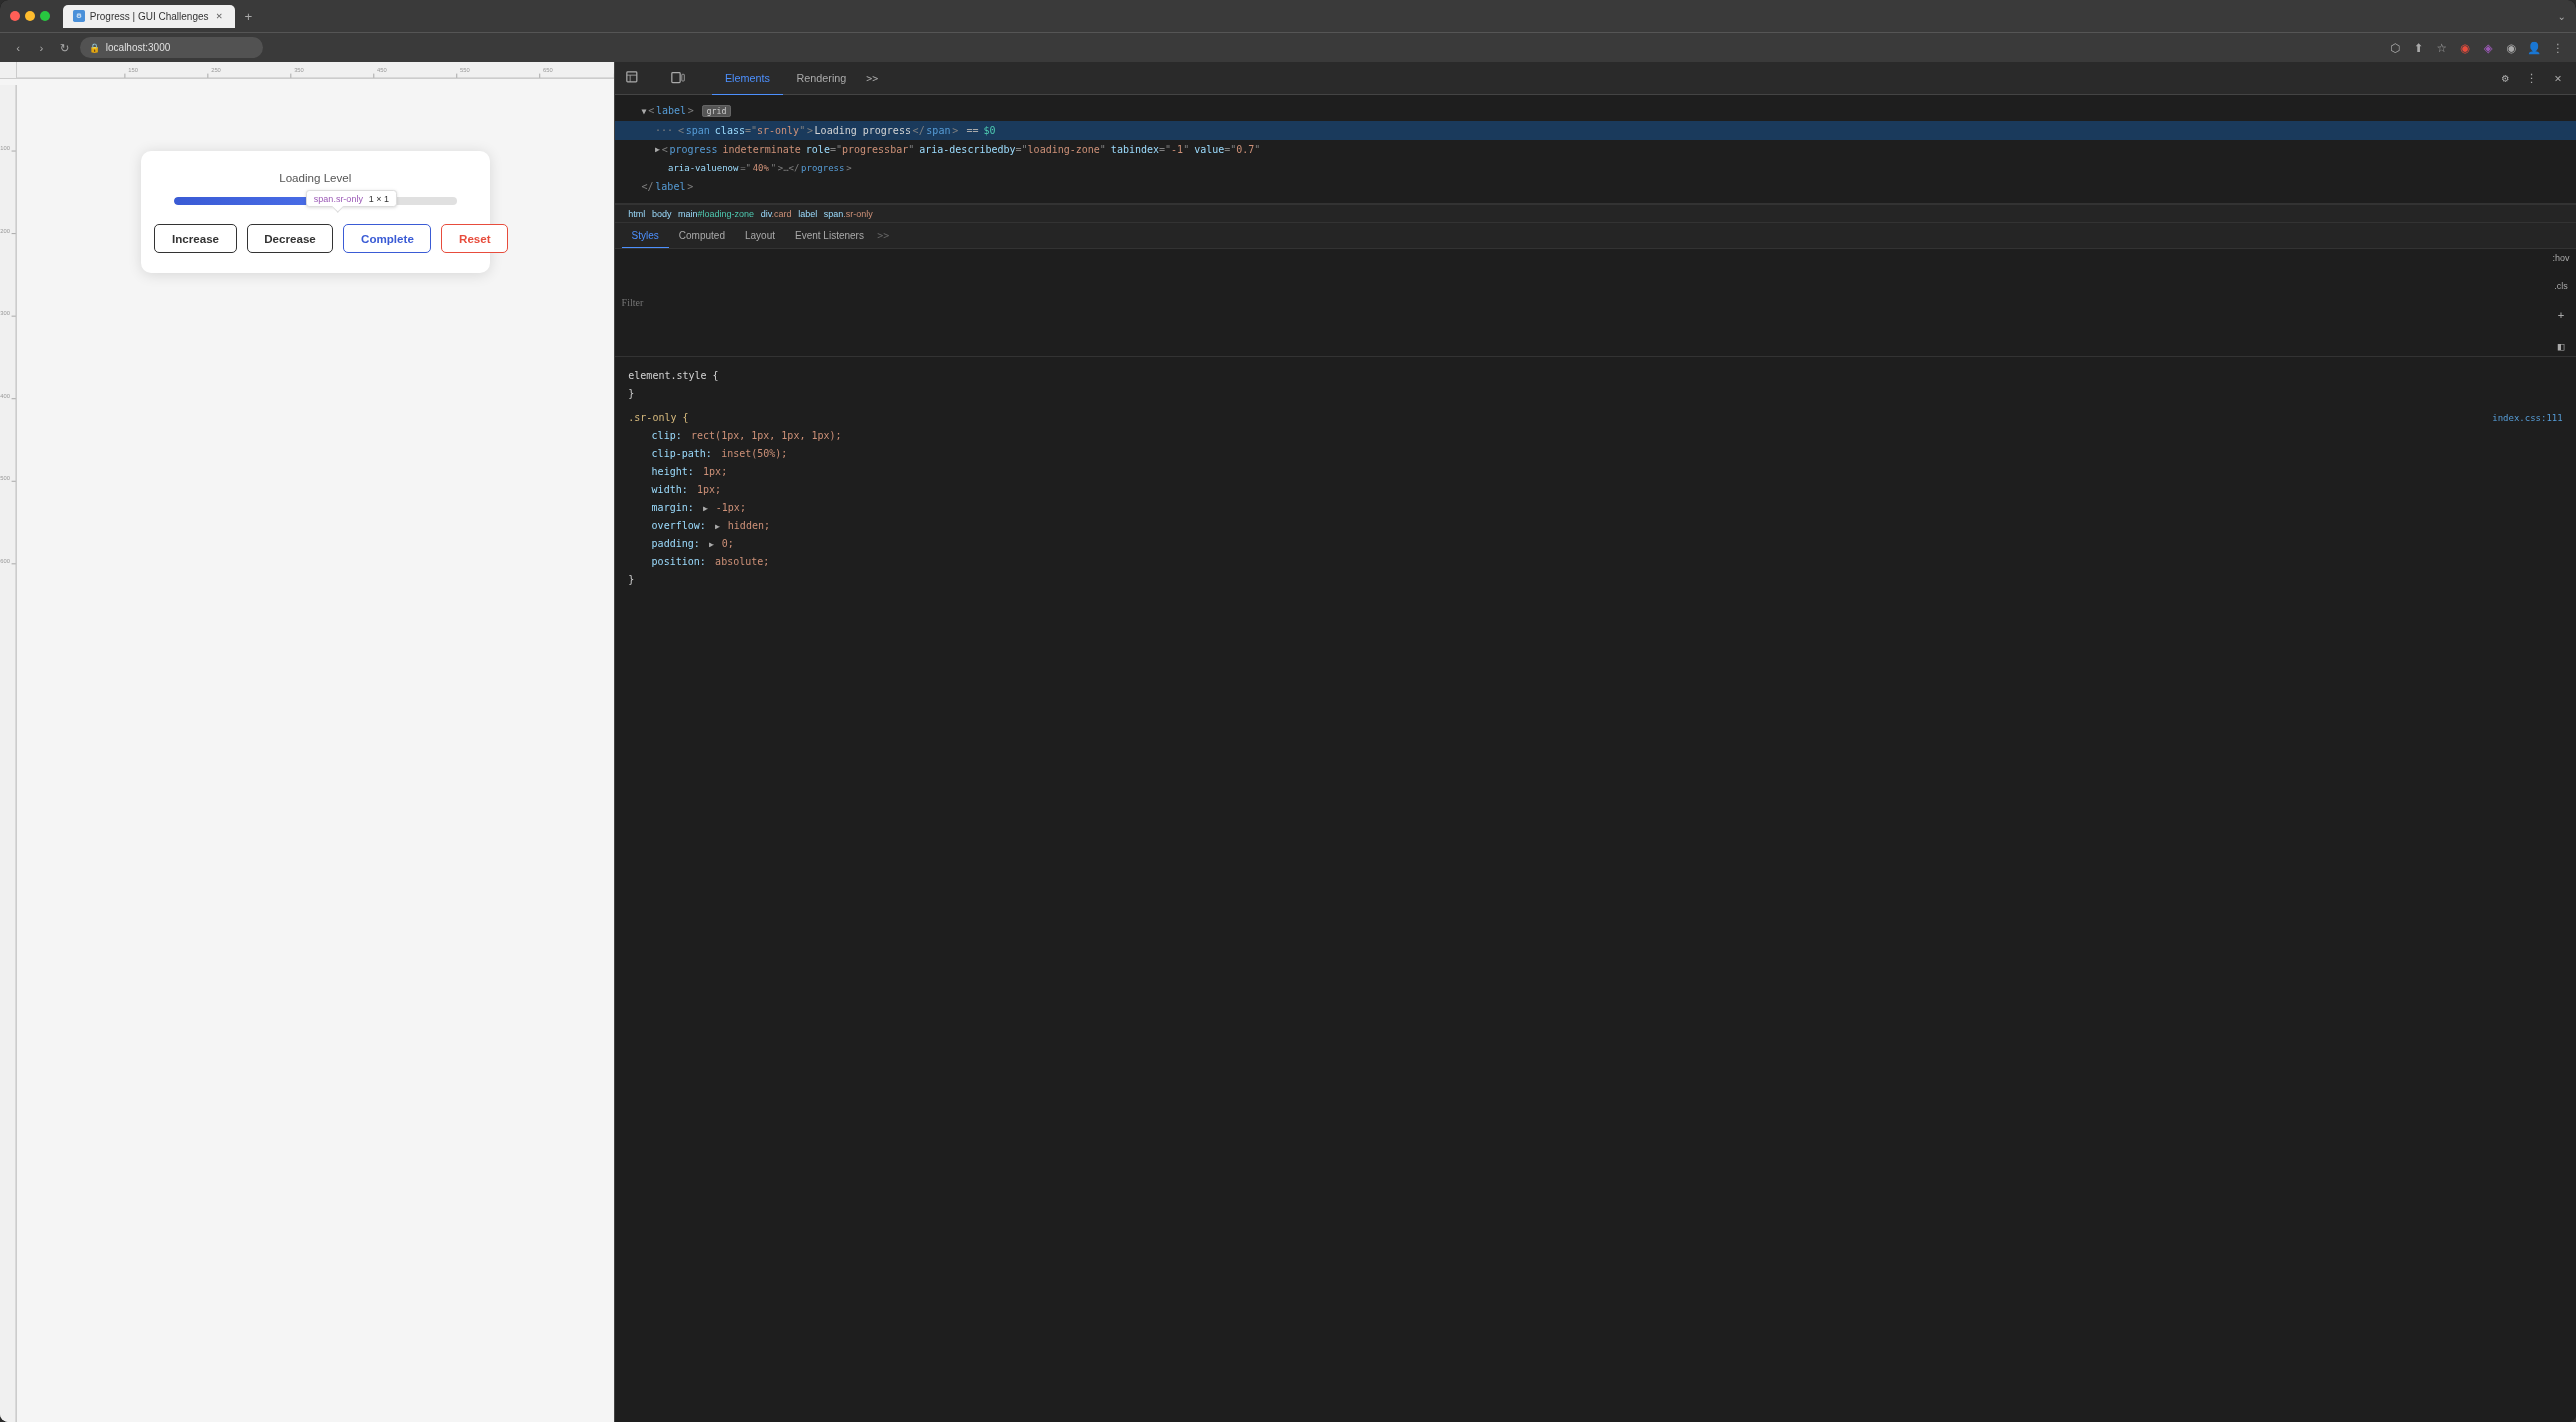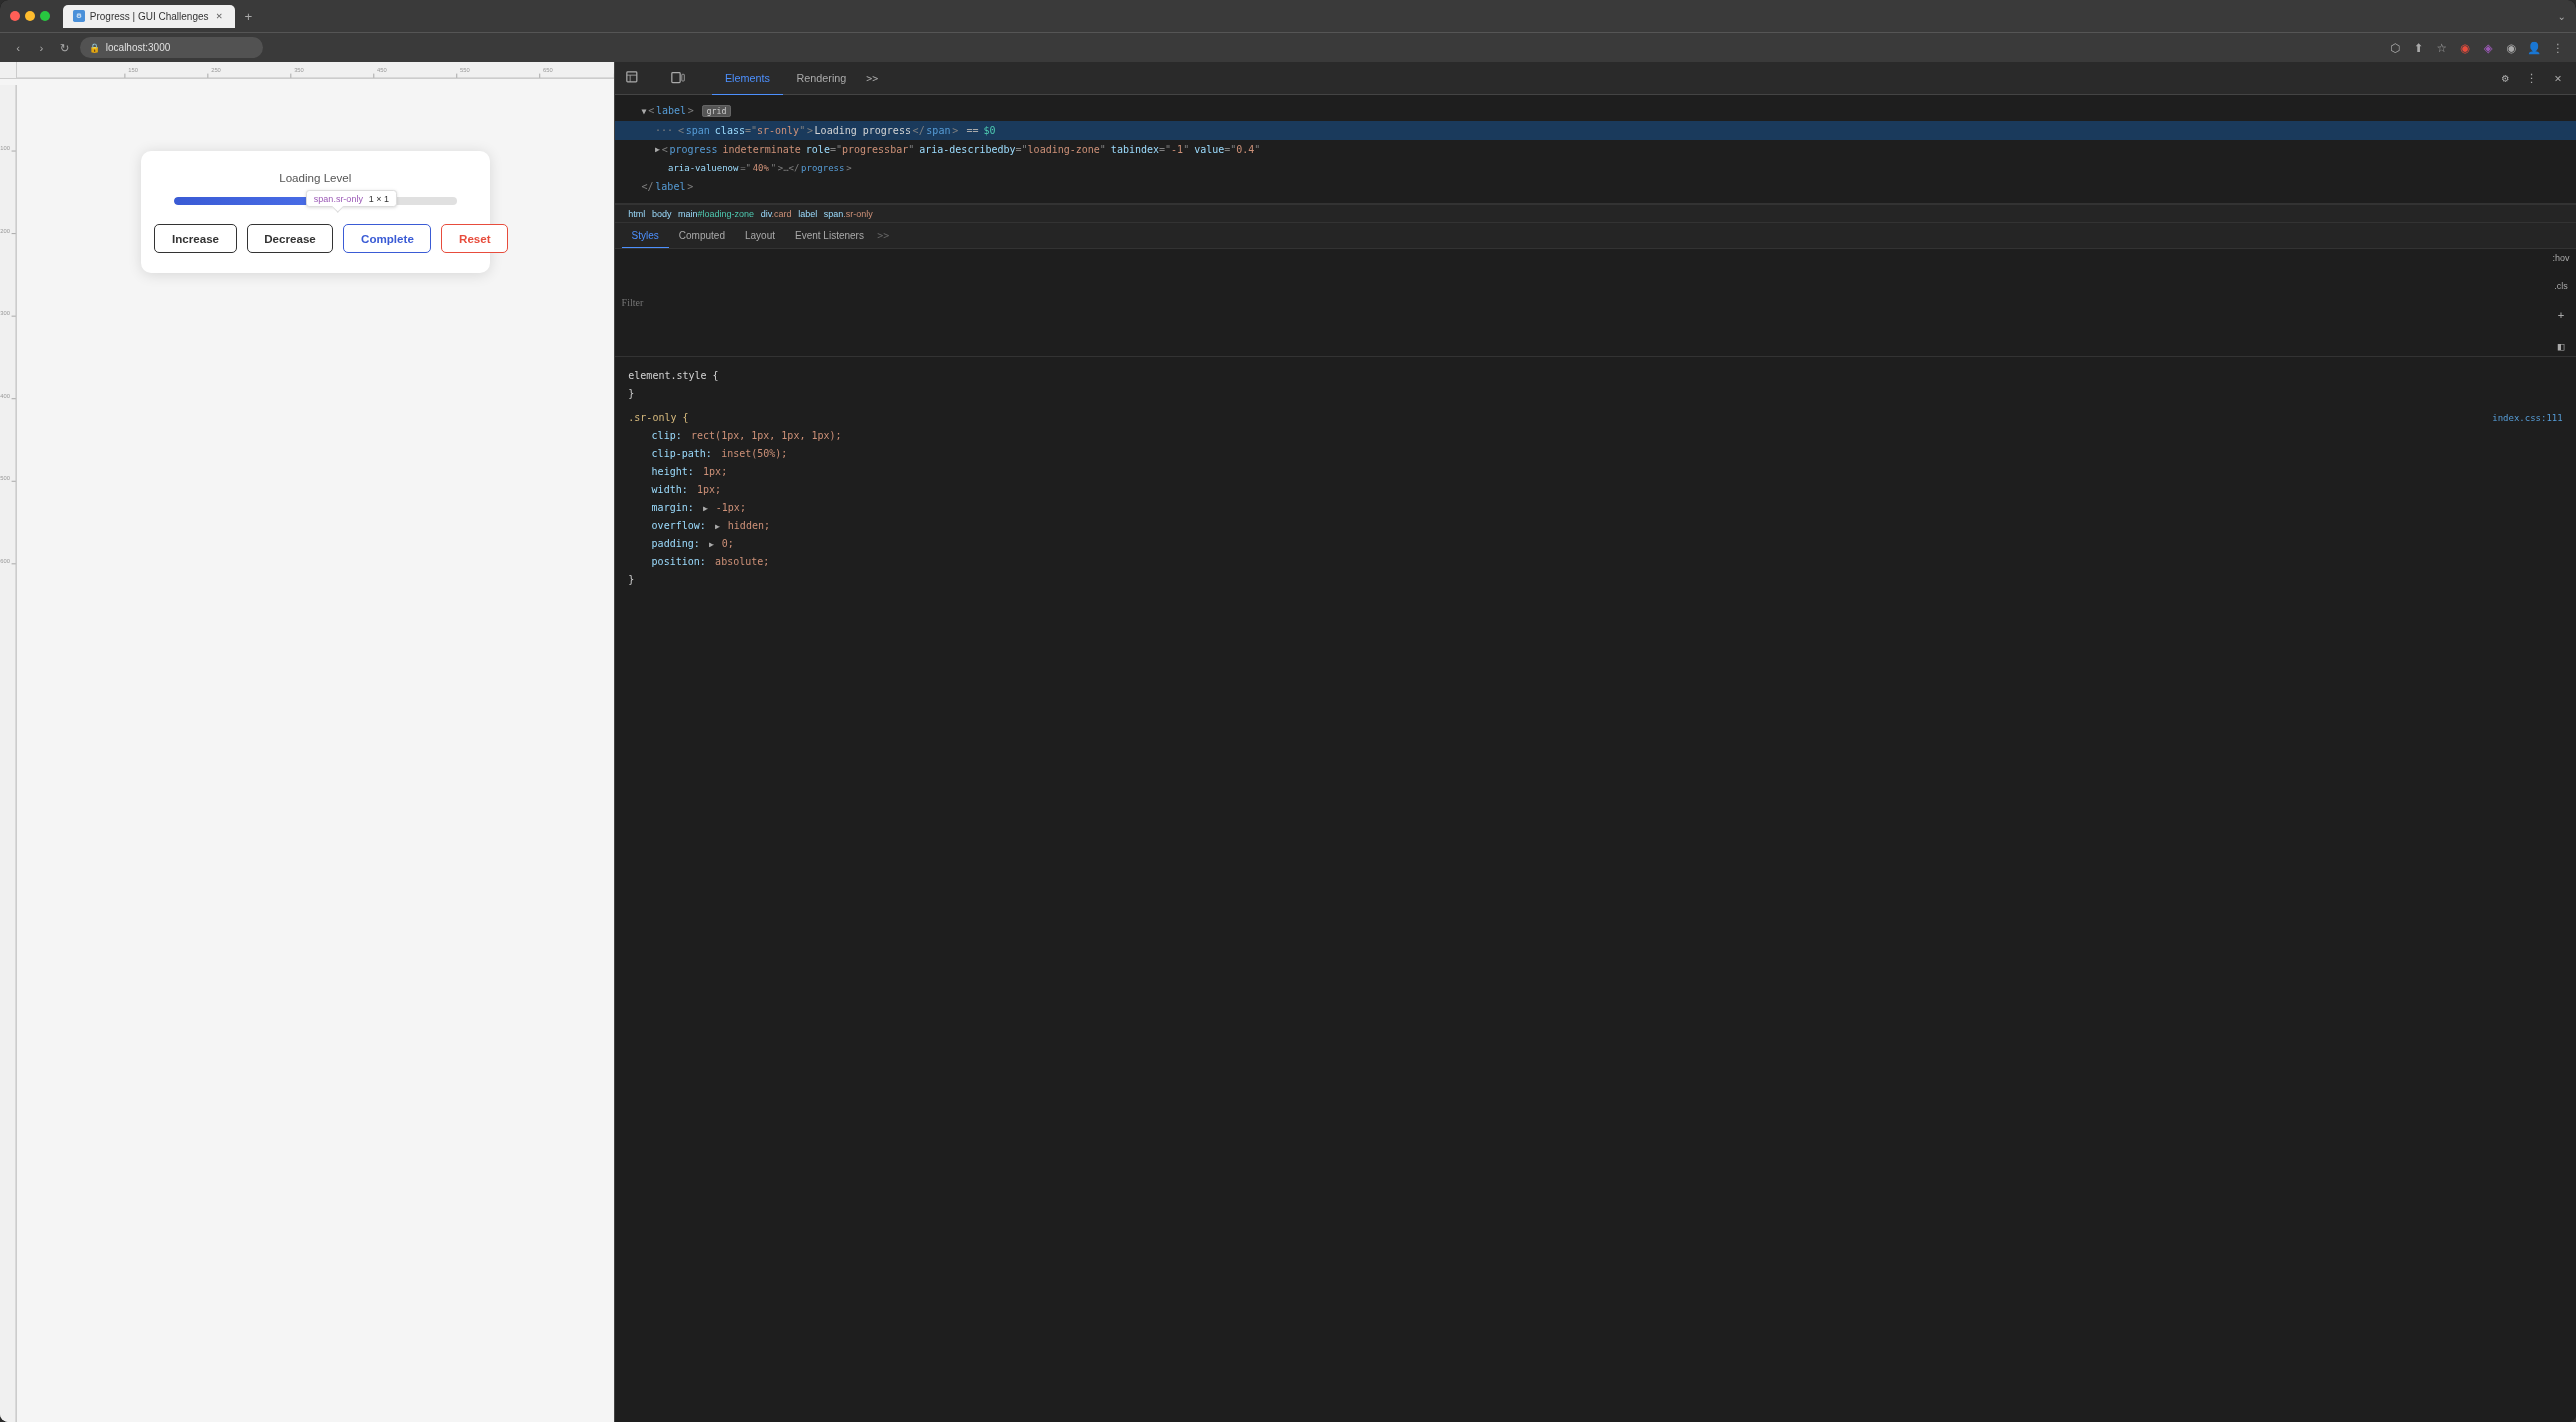--- a/index.html
+++ b/index.html
@@ -742,21 +742,21 @@
           <span style="margin-left:3.3px;">
             <span class="dom-attr-name">role</span><span class="dom-punct">="</span><span class="dom-attr-value">progressbar</span><span class="dom-punct">"</span>
           </span>
           <span style="margin-left:3.3px;">
             <span class="dom-attr-name">aria-describedby</span><span class="dom-punct">="</span><span class="dom-attr-value">loading-zone</span><span class="dom-punct">"</span>
           </span>
           <span style="margin-left:3.3px;">
             <span class="dom-attr-name">tabindex</span><span class="dom-punct">="</span><span class="dom-attr-value">-1</span><span class="dom-punct">"</span>
           </span>
           <span style="margin-left:3.3px;">
-            <span class="dom-attr-name">value</span><span class="dom-punct">="</span><span class="dom-attr-value">0.4</span><span class="dom-punct">"</span>
+            <span class="dom-attr-name">value</span><span class="dom-punct">="</span><span class="dom-attr-value">0.7</span><span class="dom-punct">"</span>
           </span>
         </div>
         <div class="dom-line indent-3" style="color:#9cdcfe; font-size:9px;">
           <span class="dom-attr-name">aria-valuenow</span>
             <span class="dom-punct">="</span>
             <span class="dom-attr-value">40%</span>
             <span class="dom-punct">"</span>
           <span class="dom-punct">&gt;…&lt;/</span>
             <span class="dom-tag">progress</span>
             <span class="dom-punct">&gt;</span>

